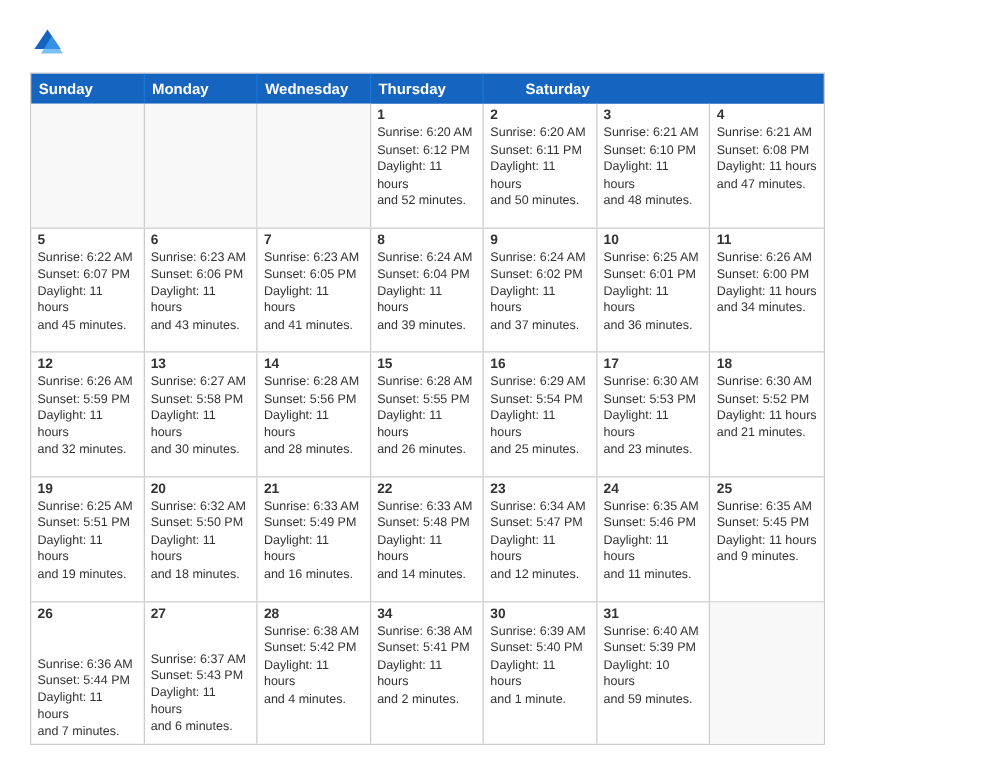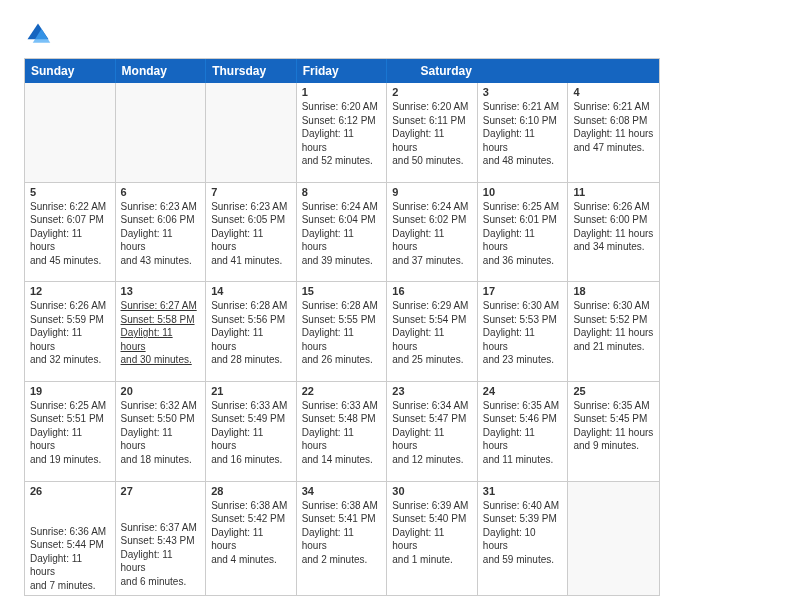--- a/index.html
+++ b/index.html
@@ -123,22 +123,22 @@
     <div class="title-block">
       <div class="month-title"></div>
       <div class="subtitle"></div>
     </div>
   </div>
 
   <div class="calendar">
     <div class="cal-header" id="cal-header-row">
         <div class="cal-header-cell">Sunday</div>
         <div class="cal-header-cell">Monday</div>
+        <div class="cal-header-cell">Wednesday</div>
         <div class="cal-header-cell">Thursday</div>
-        <div class="cal-header-cell">Friday</div>
         <div class="cal-header-cell">Saturday</div>
       </div>
     <div class="cal-body" id="cal-body">
         <div class="cal-row">
           <div class="cal-cell empty"></div>
           <div class="cal-cell empty"></div>
           <div class="cal-cell empty"></div>
           <div class="cal-cell">
             <div class="day-num">1</div>
             <div class="cell-info" style="white-space: pre-line;">Sunrise: 6:20 AM
@@ -222,21 +222,21 @@
         <div class="cal-row">
           <div class="cal-cell">
             <div class="day-num">12</div>
             <div class="cell-info" style="white-space: pre-line;">Sunrise: 6:26 AM
 Sunset: 5:59 PM
 Daylight: 11 hours
 and 32 minutes.</div>
           </div>
           <div class="cal-cell">
             <div class="day-num">13</div>
-            <div class="cell-info" style="white-space: pre-line; text-decoration: underline;">Sunrise: 6:27 AM
+            <div class="cell-info" style="white-space: pre-line;">Sunrise: 6:27 AM
 Sunset: 5:58 PM
 Daylight: 11 hours
 and 30 minutes.</div>
           </div>
           <div class="cal-cell">
             <div class="day-num">14</div>
             <div class="cell-info" style="white-space: pre-line;">Sunrise: 6:28 AM
 Sunset: 5:56 PM
 Daylight: 11 hours
 and 28 minutes.</div>

